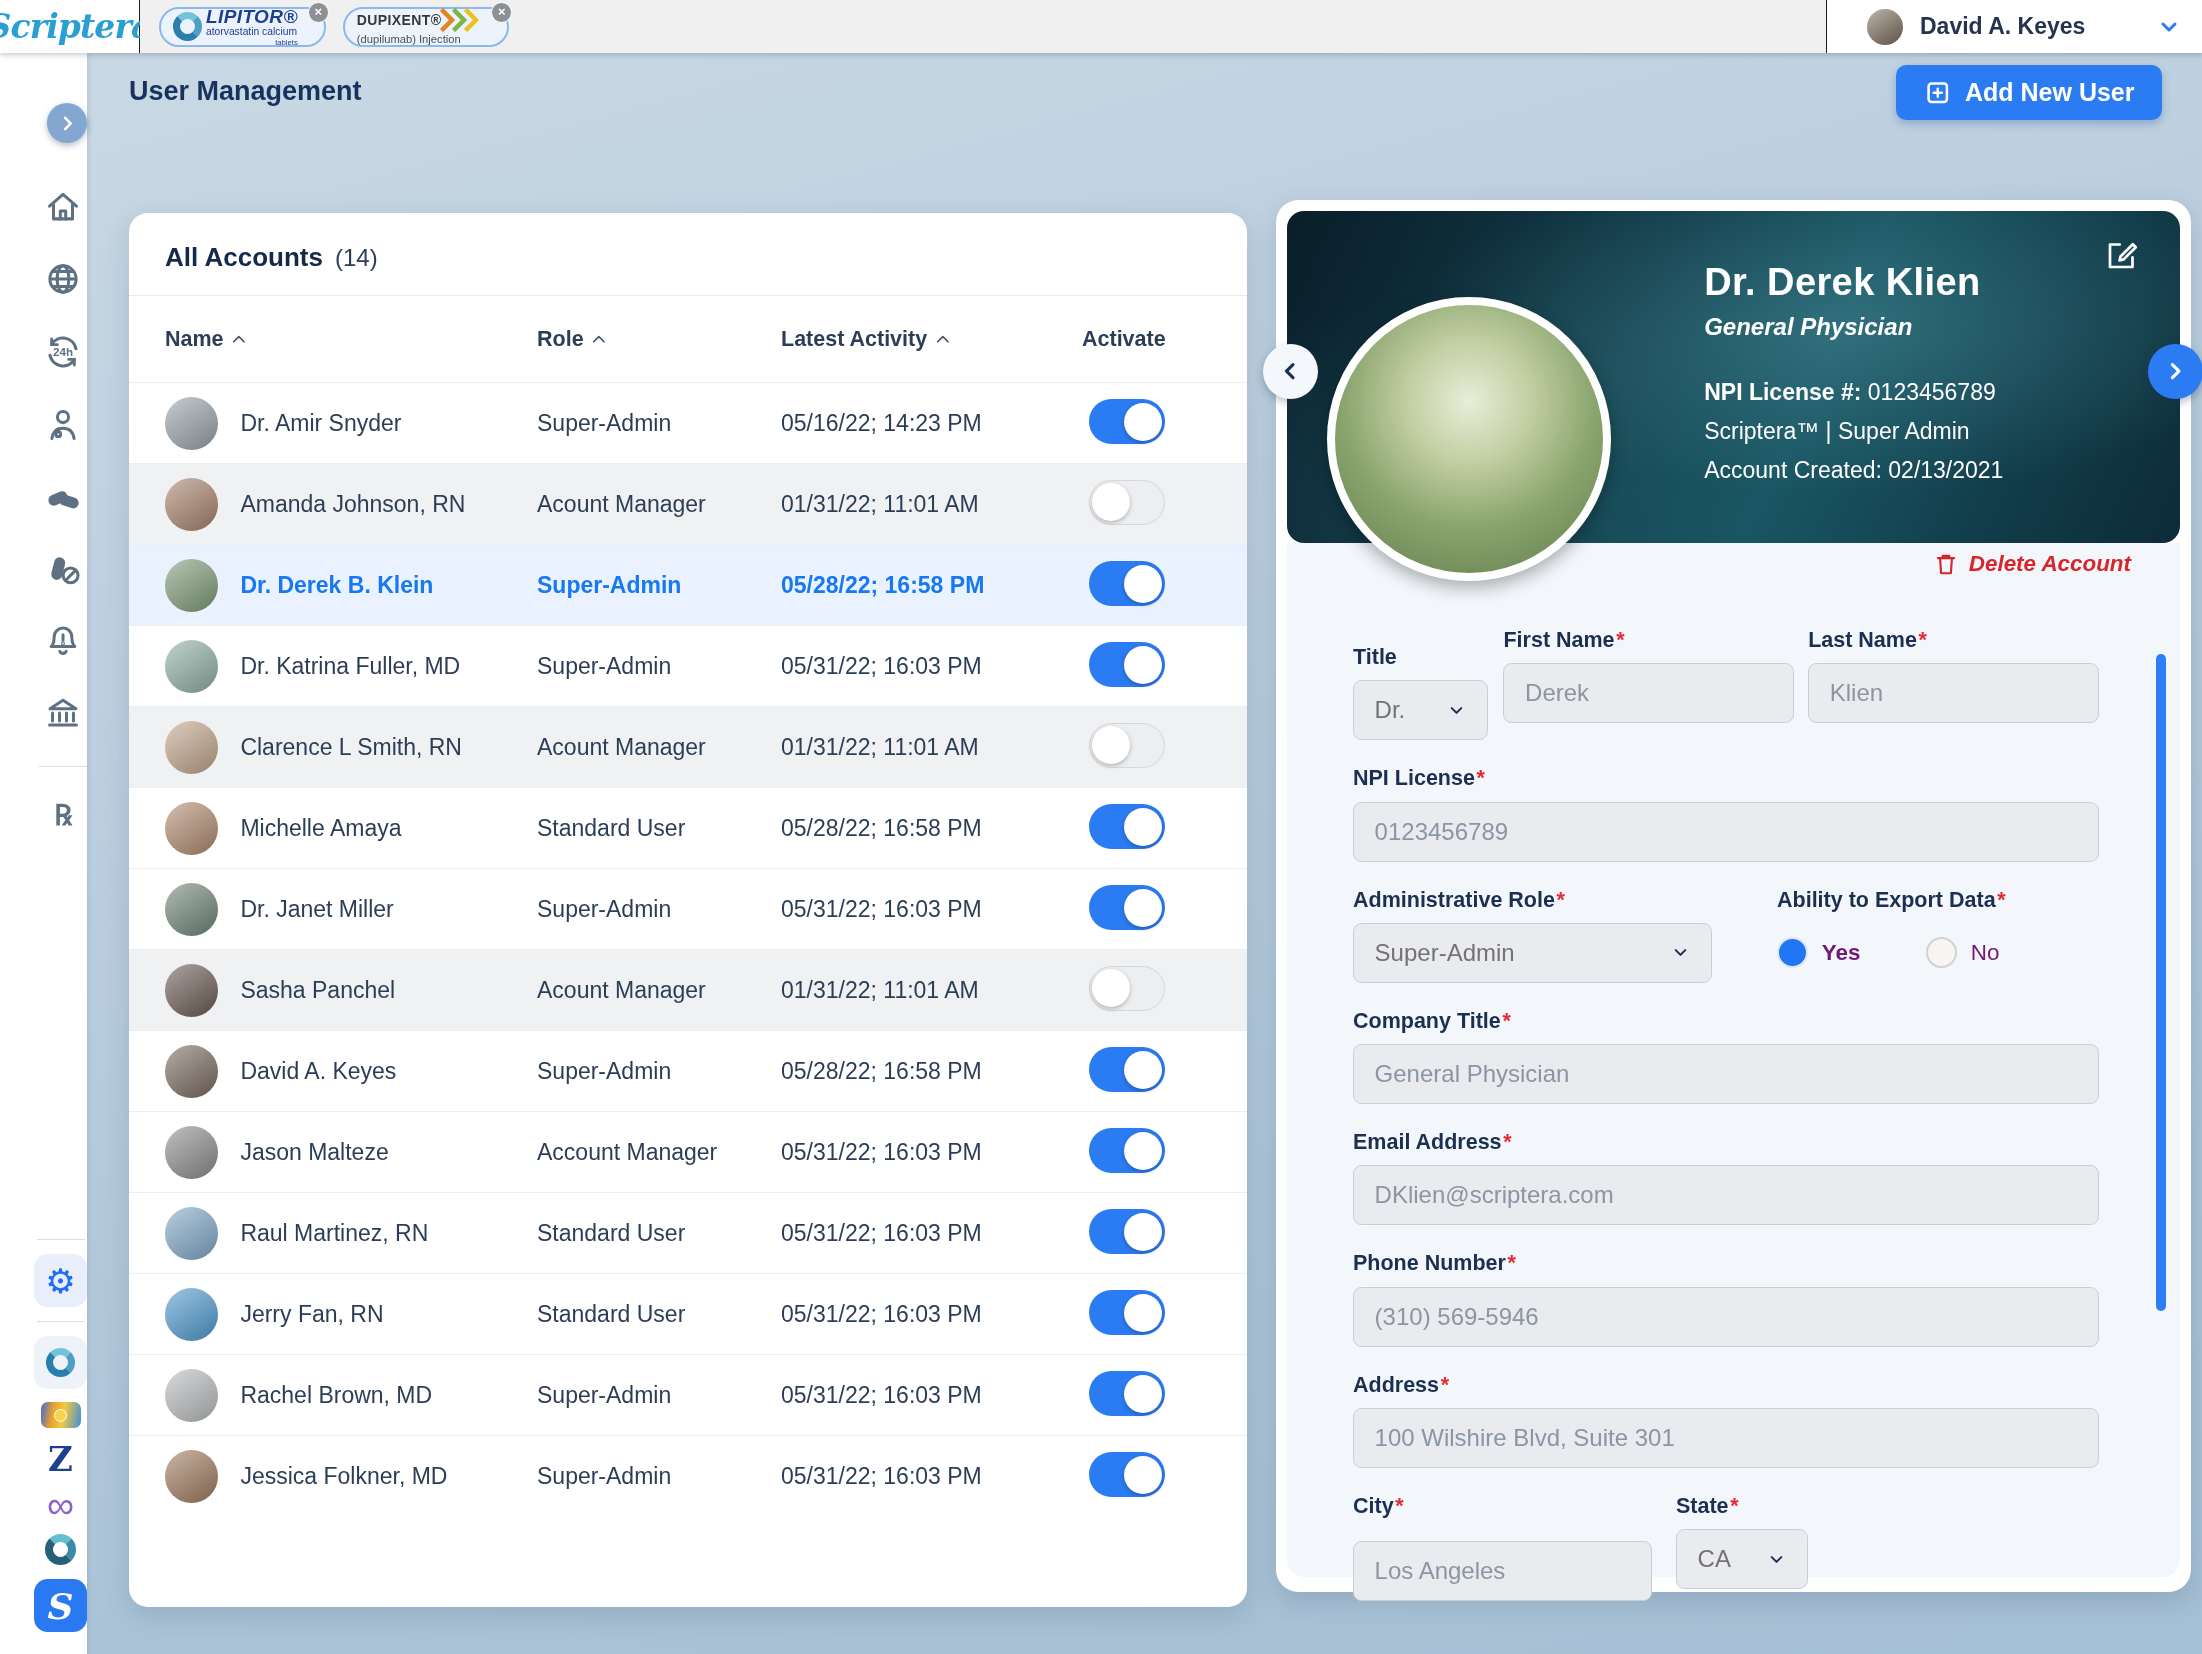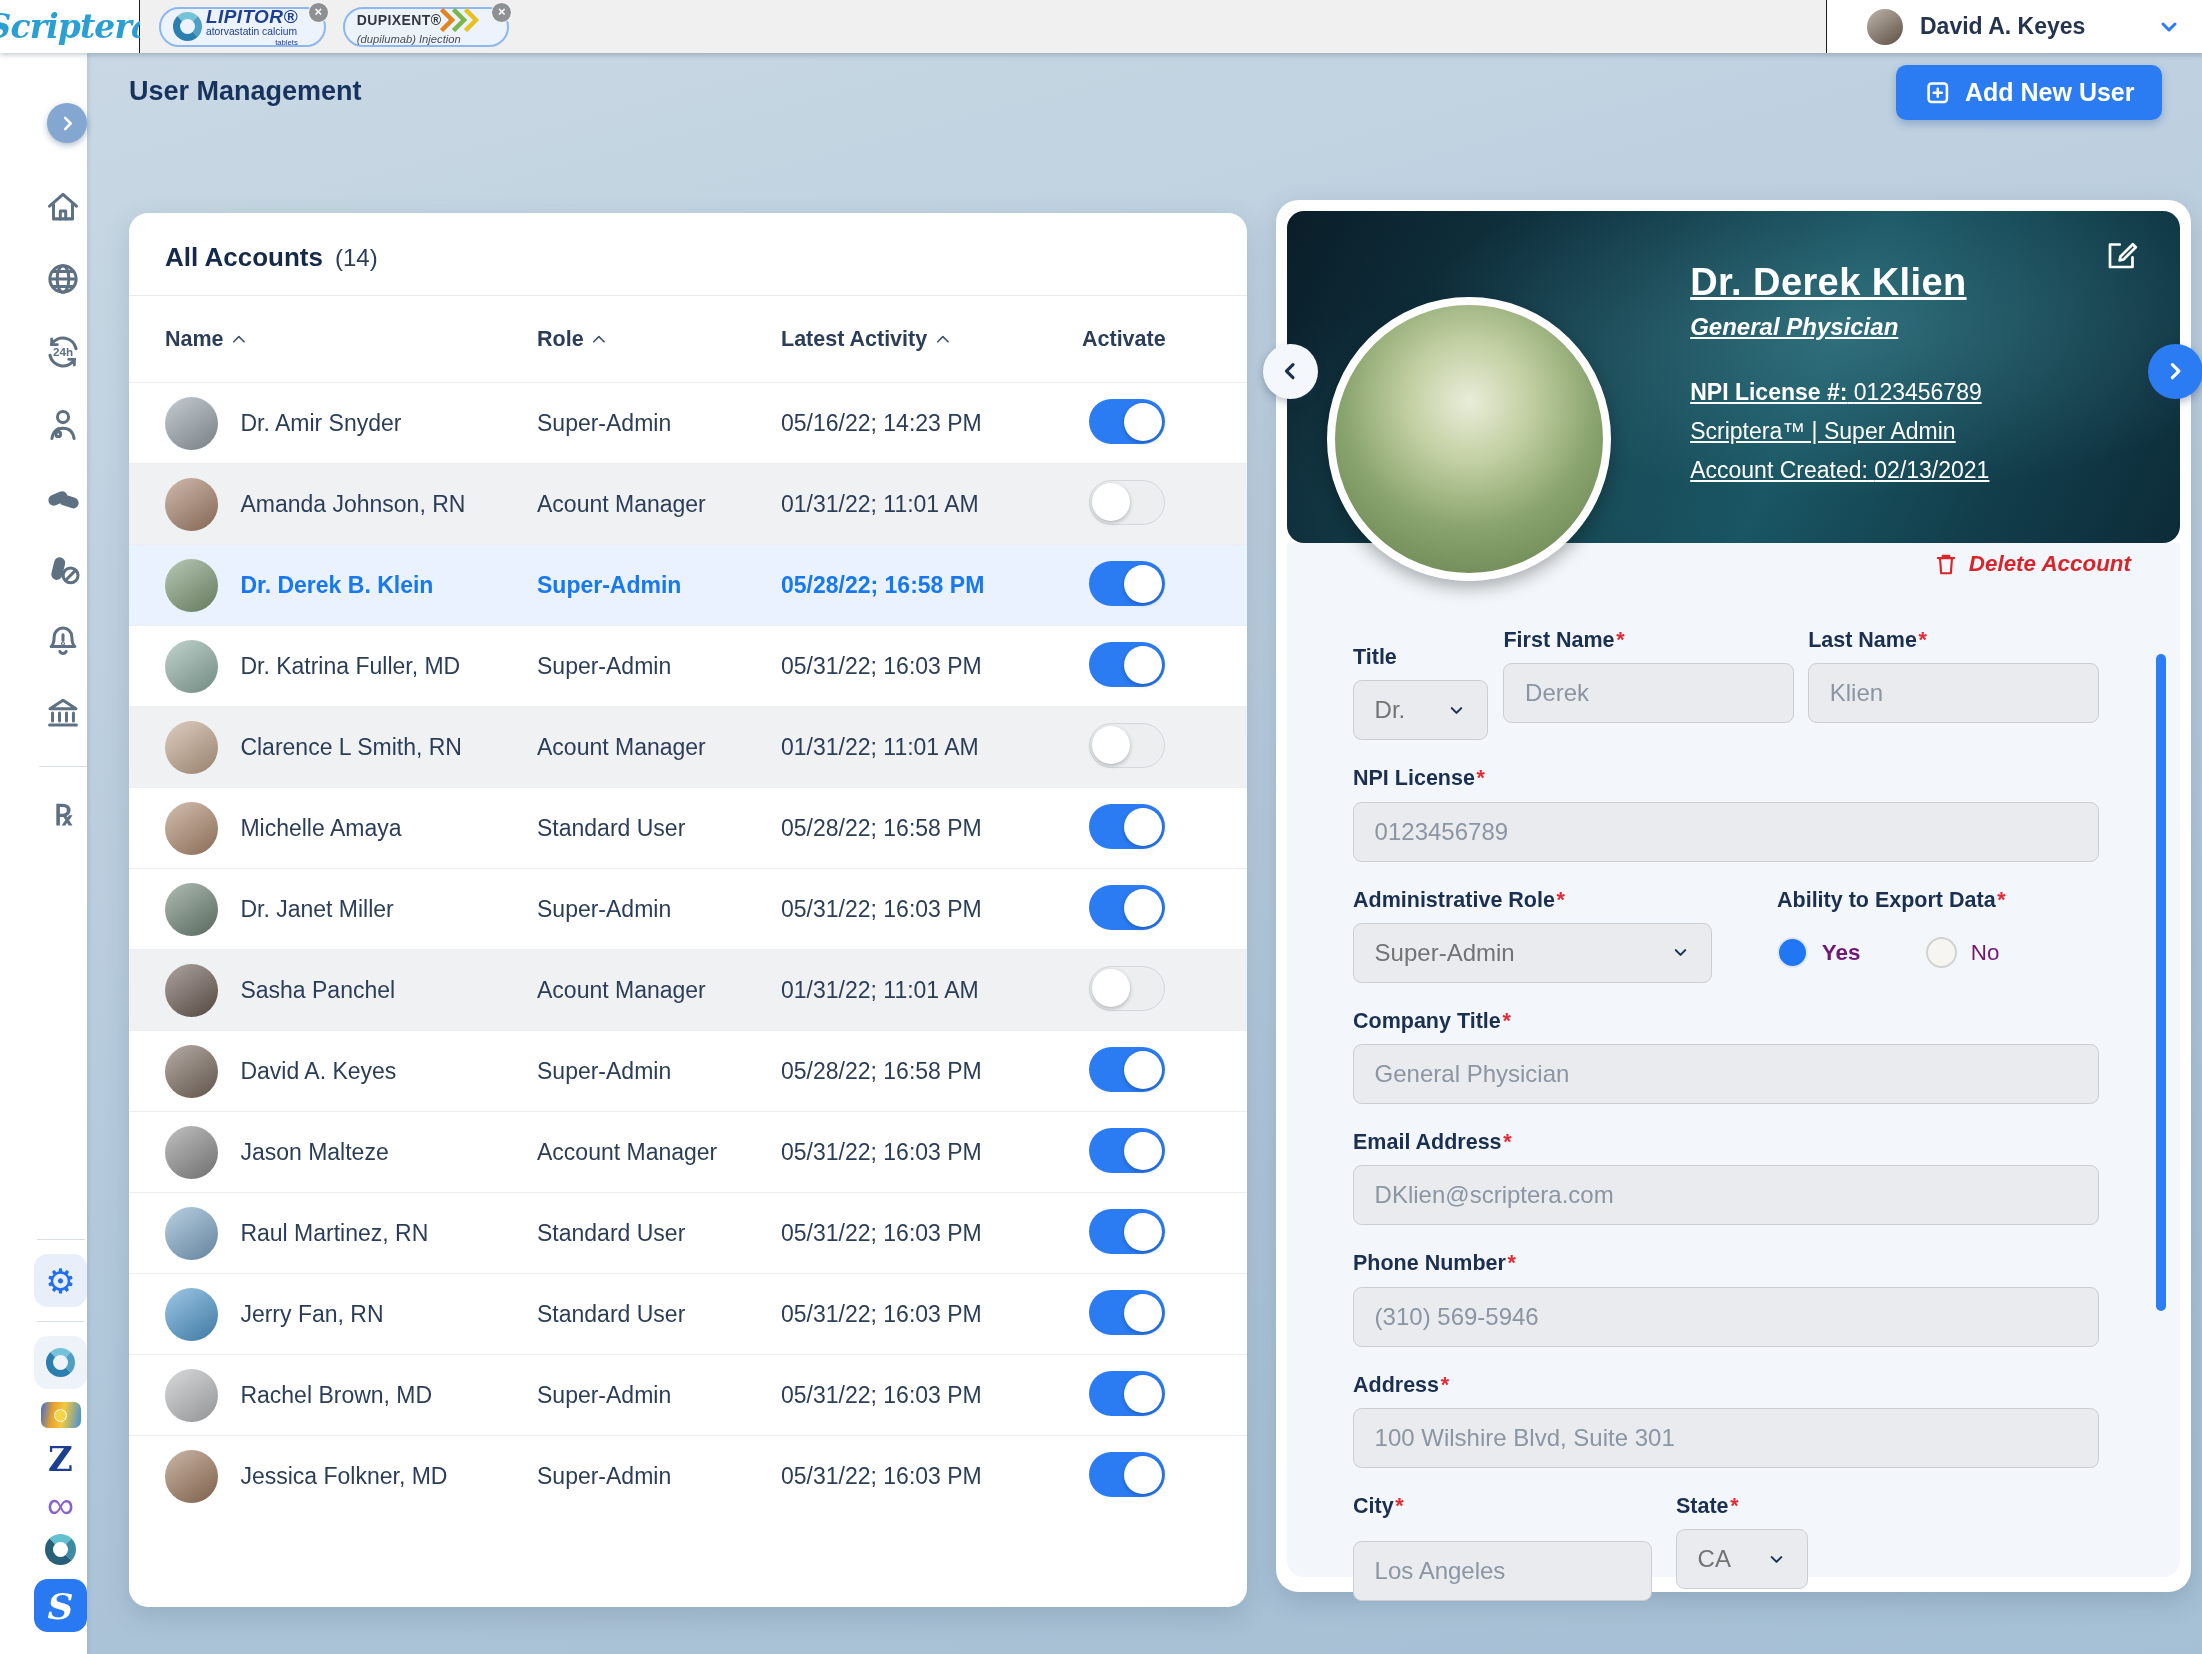--- a/index.html
+++ b/index.html
@@ -22,21 +22,21 @@
                 background:#8e9194; border:1.7px solid #fff; color:#fff; font-size:13px; line-height:18px;
                 text-align:center; font-weight:bold; }
   .donut { width:29px; height:29px; border-radius:50%; border:7.7px solid #2a7fae; border-top-color:#74c3d9;
            border-right-color:#4f9fc4; }
   .lip-text { display:flex; flex-direction:column; line-height:1; }
   .lip-name { font-size:19px; font-weight:bold; font-style:italic; color:#1d3f92; letter-spacing:0.4px; }
   .lip-sub { font-size:10.3px; color:#1d3f92; margin-top:1.7px; }
   .lip-sub2 { font-size:7.7px; color:#1d3f92; align-self:flex-end; margin-top:0.9px; }
   .dup-text { display:flex; flex-direction:column; line-height:1; }
   .dup-name { font-size:14px; font-weight:bold; color:#34383c; letter-spacing:0.4px; display:flex; align-items:center; }
-  .dup-sub { font-size:11.2px; font-style:italic; color:#4a4f54; margin-top:2.6px; }
+  .dup-sub { font-size:11.2px; color:#4a4f54; margin-top:2.6px; }
   .chevrons { display:flex; margin-left:3.4px; }
   .chevrons svg { margin-left:-6.9px; }
   .user-cell { width:376px; background:#ffffff; display:flex; align-items:center; padding:0 22.4px 0 40px; gap:17px; }
   .user-avatar { width:36px; height:36px; border-radius:50%;
                  background:linear-gradient(145deg, rgba(255,255,255,.5), rgba(0,0,0,.25)), #7c6a59; }
   .user-name { font-size:23px; font-weight:bold; color:#24344f; flex:1; }
 
   
   .sidebar { position:absolute; left:0; top:53px; width:87px; height:1603px; background:#ffffff; z-index:30;
              display:flex; flex-direction:column; align-items:flex-end; box-shadow:1.7px 0 4.3px rgba(60,80,100,.12); }
@@ -102,21 +102,21 @@
               border-radius:0 0 17px 17px; }
   .pheader { position:absolute; left:11.2px; right:11.2px; top:11.2px; height:332px; border-radius:17px; overflow:hidden;
              background:linear-gradient(115deg,#0a1e29 0%,#123c4a 38%,#17515f 58%,#0d2b38 100%); }
   .pheader::before { content:""; position:absolute; inset:0;
              background:radial-gradient(ellipse at 62% 35%, rgba(96,170,180,.35), transparent 55%),
                         radial-gradient(ellipse at 30% 80%, rgba(40,110,120,.3), transparent 50%); }
   .edit-btn { position:absolute; top:26px; right:40px; z-index:3; }
   .photo { position:absolute; left:51px; top:97px; width:284px; height:284px; border-radius:50%;
            border:8.6px solid #fff; z-index:5; box-shadow:0 6.9px 17px rgba(0,0,0,.3);
            background:radial-gradient(circle at 50% 36%, #e9edd9 0%, #c2cfa2 28%, #8aa46e 58%, #5f7b4a 100%); }
-  .htext { position:absolute; left:403px; top:50px; z-index:3; color:#fff;text-decoration:underline; }
+  .htext { position:absolute; left:417px; top:50px; z-index:3; color:#fff; }
   .h-name { font-size:38px; font-weight:bold; letter-spacing:0.4px; }
   .h-sub { font-size:24px; font-style:italic; font-weight:bold; margin-top:8.6px; }
   .h-line { font-size:23px; margin-top:12px; }
   .h-line b { font-weight:bold; }
   .h-gap { margin-top:38px; }
   .nav-btn { position:absolute; width:55px; height:55px; border-radius:50%; z-index:8;
              display:flex; align-items:center; justify-content:center; }
   .nav-prev { left:-13px; top:144px; background:#f4f8fd; box-shadow:0 3.4px 8.6px rgba(30,50,80,.3); }
   .nav-next { left:872px; top:144px; background:#2b7bf3; box-shadow:0 3.4px 8.6px rgba(30,50,80,.35); }
   .delete-row { position:absolute; top:351px; right:60px; display:flex; align-items:center; gap:10.3px; z-index:6; }

